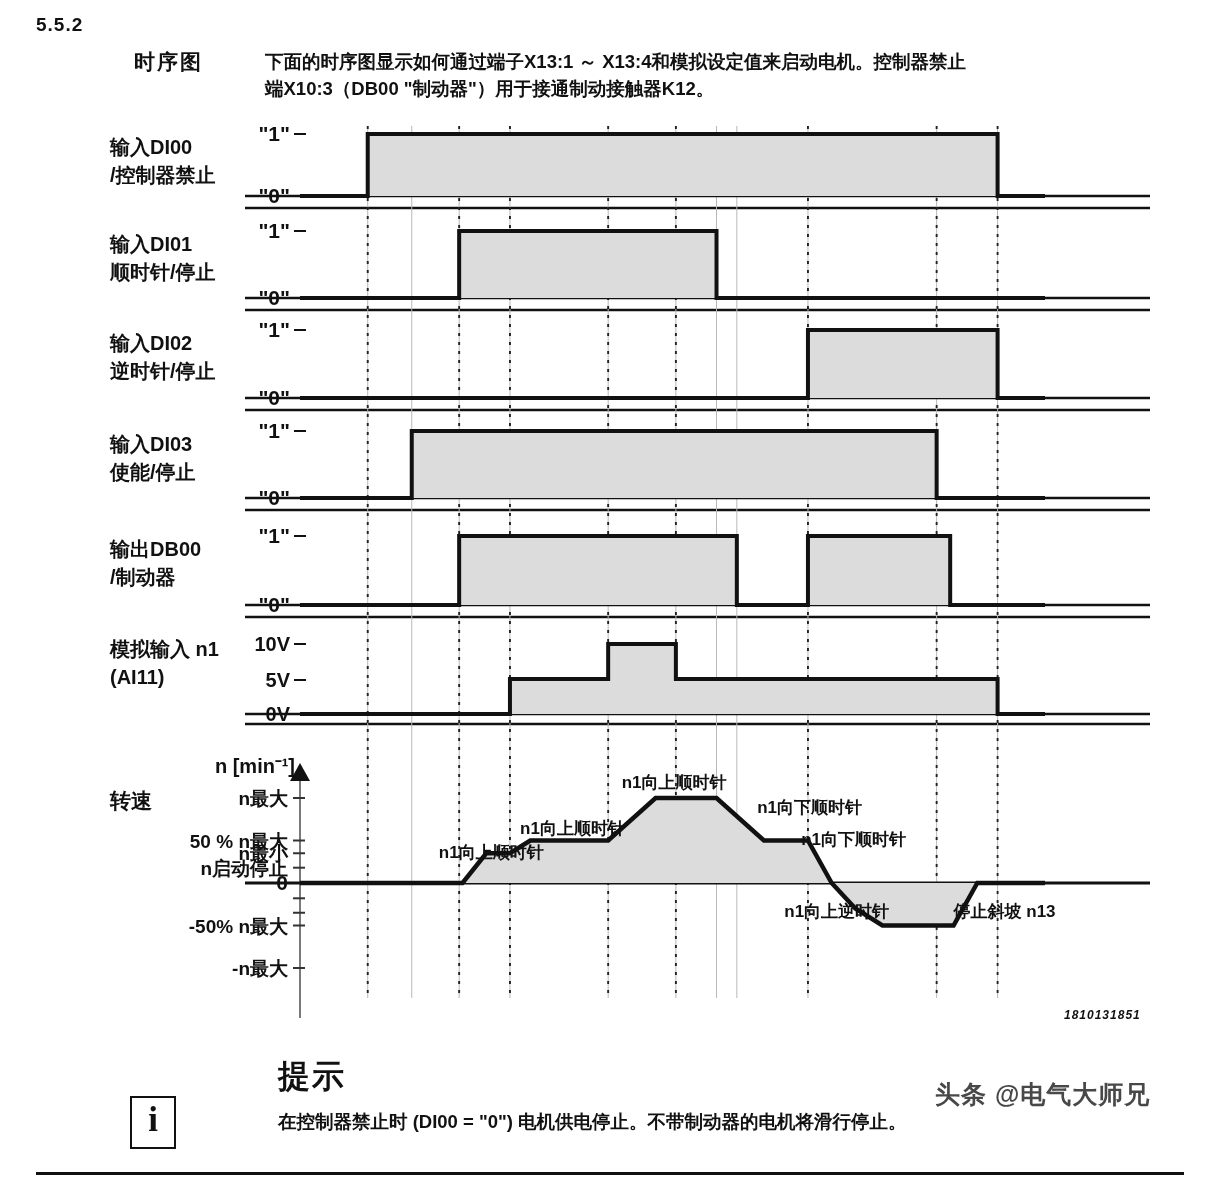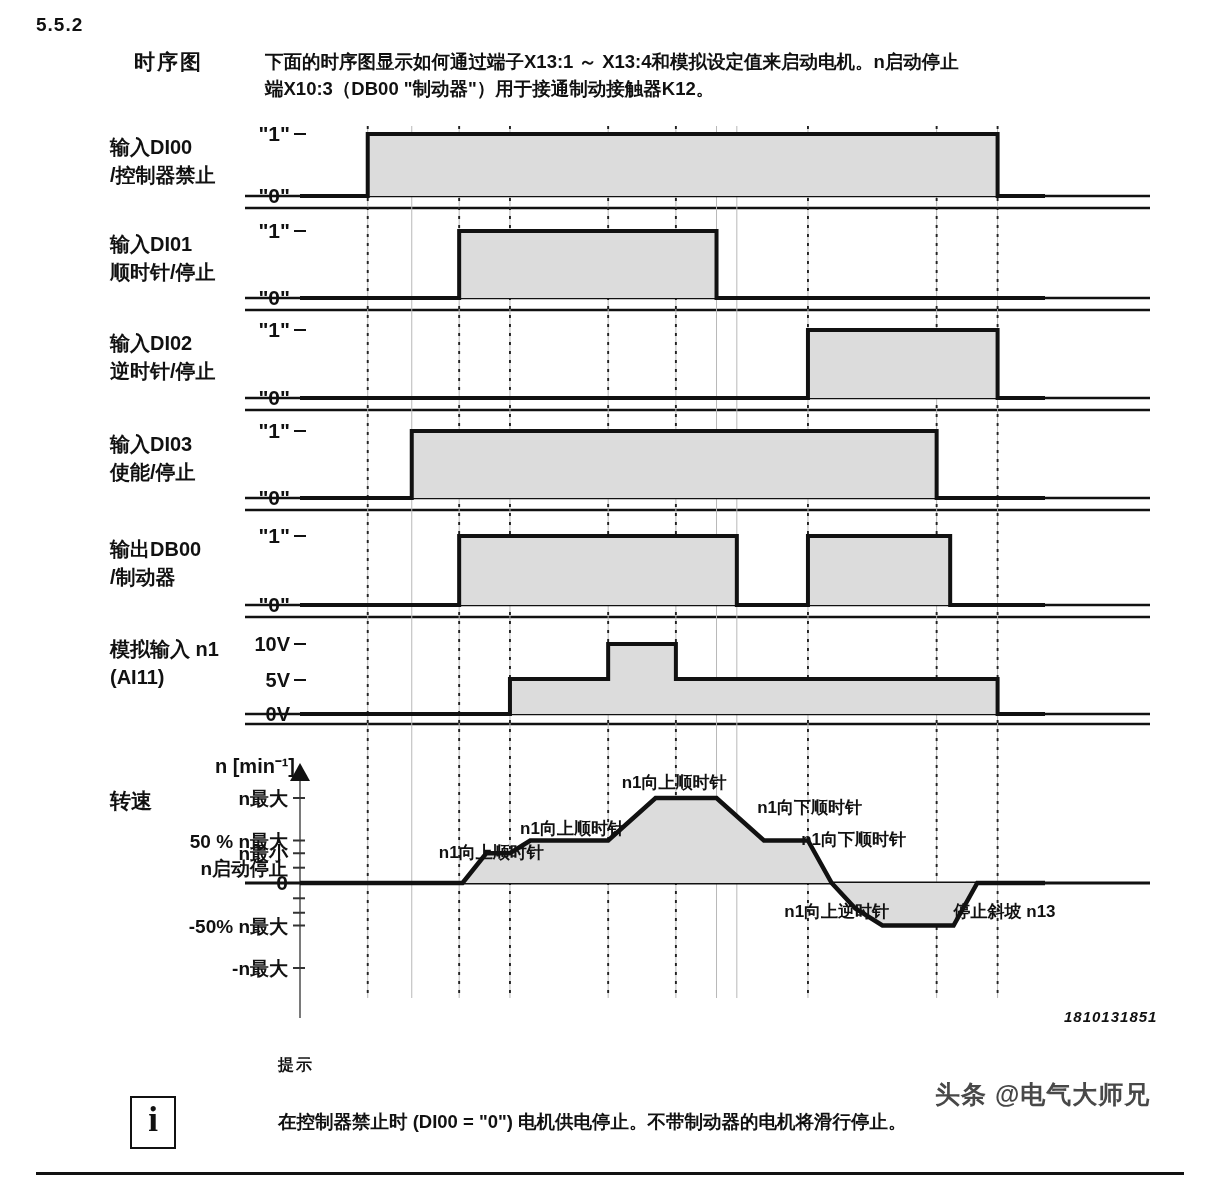--- a/index.html
+++ b/index.html
@@ -60,21 +60,21 @@
     top: 118px;
     width: 1218px;
     height: 900px;
   }
   #timing-diagram svg { display: block; }
   
   #figure-number {
     position: absolute;
     left: 1064px;
     top: 1008px;
-    font-size: 15px;
+    font-size: 12px;
     font-style: italic;
     font-weight: bold;
     letter-spacing: 1px;
   }
   
   #note-block {
     position: absolute;
     left: 130px;
     top: 1055px;
     width: 1060px;
@@ -95,21 +95,21 @@
     top: 2px;
     text-align: center;
     font-size: 35px;
     font-weight: bold;
     font-family: "Liberation Serif", serif;
   }
   #note-heading {
     position: absolute;
     left: 148px;
     top: 0px;
-    font-size: 16px;
+    font-size: 32px;
     font-weight: bold;
     letter-spacing: 2px;
   }
   #note-text {
     position: absolute;
     left: 148px;
     top: 54px;
     width: 900px;
     font-size: 18.5px;
     font-weight: bold;
@@ -138,21 +138,21 @@
 </style>
 </head>
 <body>
 
 <div id="section-heading">
   <span class="num">5.5.2</span>
   <span class="ttl">时序图</span>
 </div>
 
 <div id="intro-paragraph">
-  <div>下面的时序图显示如何通过端子X13:1 ～ X13:4和模拟设定值来启动电机。n启动停止</div>
+  <div>下面的时序图显示如何通过端子X13:1 ～ X13:4和模拟设定值来启动电机。控制器禁止</div>
   <div>端X10:3（DB00 "制动器"）用于接通制动接触器K12。</div>
 </div>
 
 <div id="timing-diagram">
   <svg id="diagram-svg" width="1218" height="900" viewBox="0 0 1218 900">
       <g>
         <line x1="245" y1="90" x2="1150" y2="90" stroke="#111111" stroke-width="2.6"></line>
         <line x1="245" y1="192" x2="1150" y2="192" stroke="#111111" stroke-width="2.6"></line>
         <line x1="245" y1="292" x2="1150" y2="292" stroke="#111111" stroke-width="2.6"></line>
         <line x1="245" y1="392" x2="1150" y2="392" stroke="#111111" stroke-width="2.6"></line>

